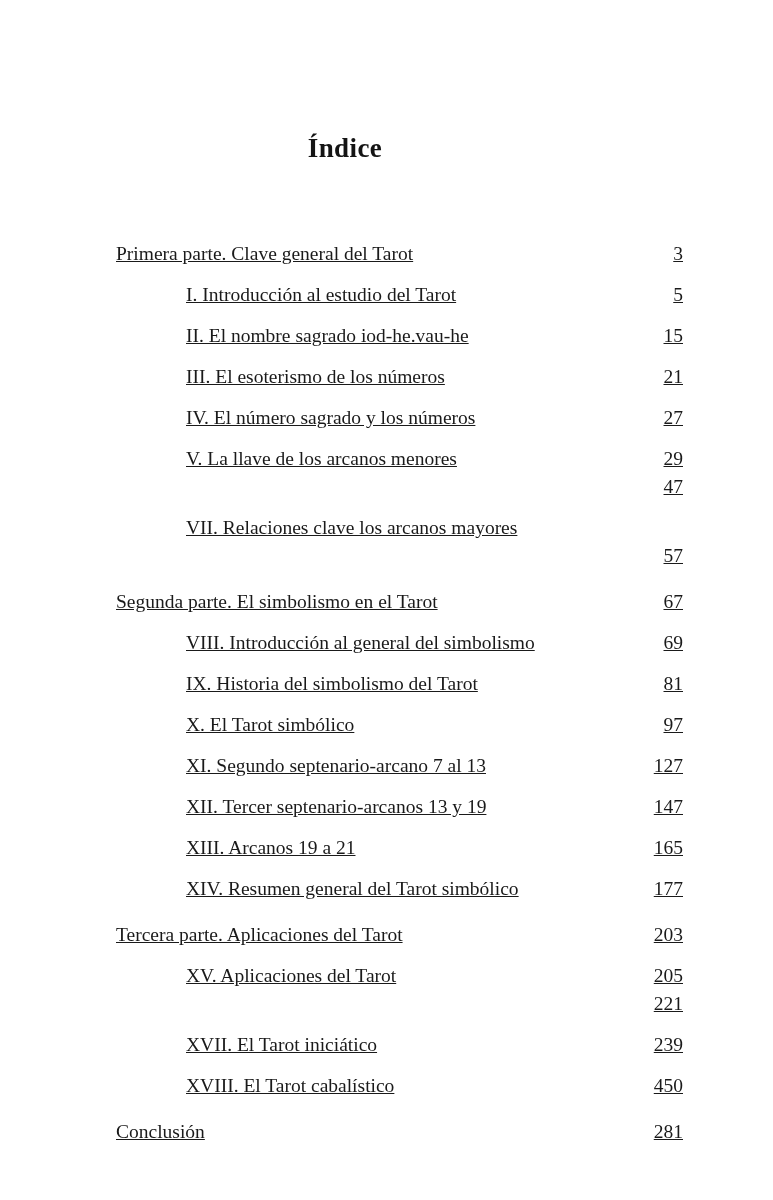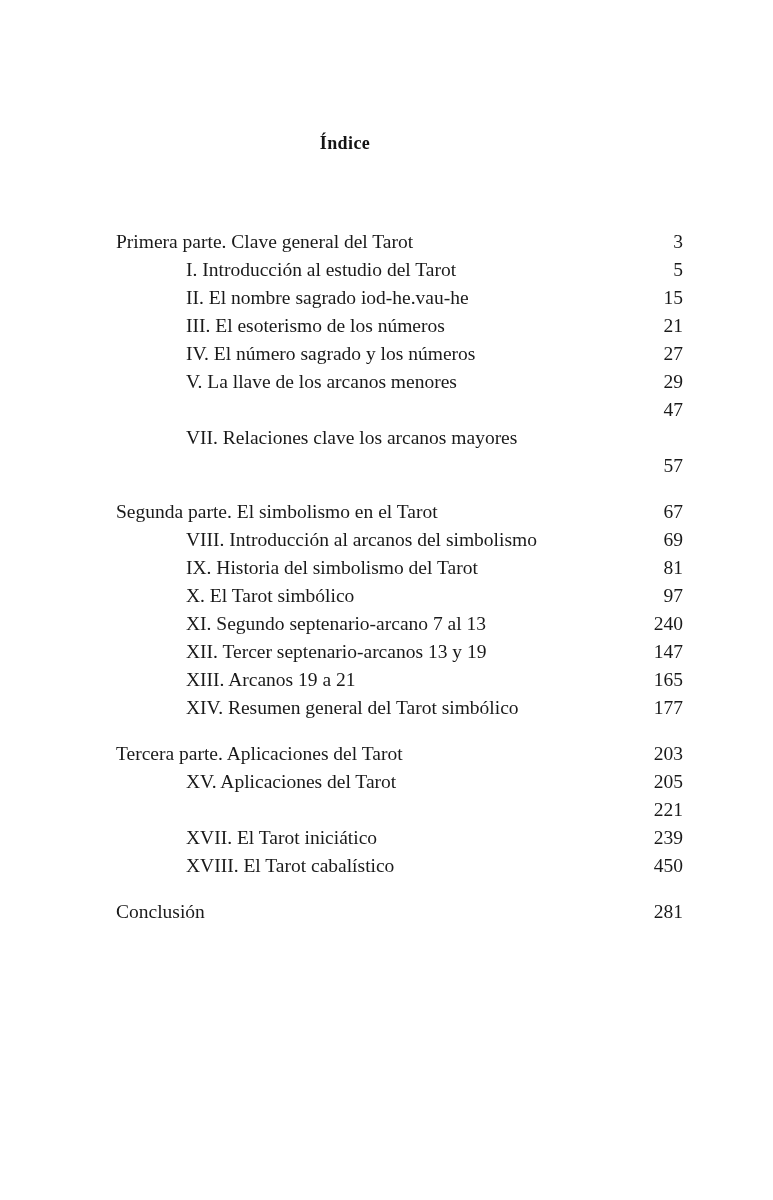--- a/index.html
+++ b/index.html
@@ -22,31 +22,32 @@
     inset: 0;
     background: #ffffff;
   }
 
   .toc-title {
     position: absolute;
     top: 133px;
     left: 0;
     width: 690px;
     text-align: center;
-    font-size: 18px;
+    font-size: 27px;
     font-weight: bold;
     letter-spacing: 0.4px;
     color: #141414;
   }
 
   .toc-body {
     position: absolute;
-    top: 228px;
+    top: 240px;
     left: 116px;
     width: 567px;
+    text-decoration: underline;
   }
 
   .toc-section {
     margin-bottom: 18px;
   }
 
   .toc-section:last-child {
     margin-bottom: 8px;
   }
 
@@ -76,20 +77,21 @@
   }
 
   
   .toc-row.part .label {
     padding-left: 0;
   }
 
   
   .toc-row.chapter .label {
     padding-left: 70px;
+    margin-top: 13px;
   }
 
   
   .toc-row.continuation .label {
     padding-left: 114px;
   }
 
   .toc-row.no-page .page-no {
     visibility: hidden;
   }
@@ -148,38 +150,38 @@
           <span class="page-no">57</span>
         </div>
       </div>
       <div class="toc-section">
         <div class="toc-row part">
           <span class="label">Segunda parte. El simbolismo en el Tarot</span>
           <span class="filler"></span>
           <span class="page-no">67</span>
         </div>
         <div class="toc-row chapter">
-          <span class="label">VIII. Introducción al arcanos del simbolismo</span>
+          <span class="label">VIII. Introducción al general del simbolismo</span>
           <span class="filler"></span>
           <span class="page-no">69</span>
         </div>
         <div class="toc-row chapter">
           <span class="label">IX. Historia del simbolismo del Tarot</span>
           <span class="filler"></span>
           <span class="page-no">81</span>
         </div>
         <div class="toc-row chapter">
           <span class="label">X. El Tarot simbólico</span>
           <span class="filler"></span>
           <span class="page-no">97</span>
         </div>
         <div class="toc-row chapter">
           <span class="label">XI. Segundo septenario-arcano 7 al 13</span>
           <span class="filler"></span>
-          <span class="page-no">240</span>
+          <span class="page-no">127</span>
         </div>
         <div class="toc-row chapter">
           <span class="label">XII. Tercer septenario-arcanos 13 y 19</span>
           <span class="filler"></span>
           <span class="page-no">147</span>
         </div>
         <div class="toc-row chapter">
           <span class="label">XIII. Arcanos 19 a 21</span>
           <span class="filler"></span>
           <span class="page-no">165</span>

